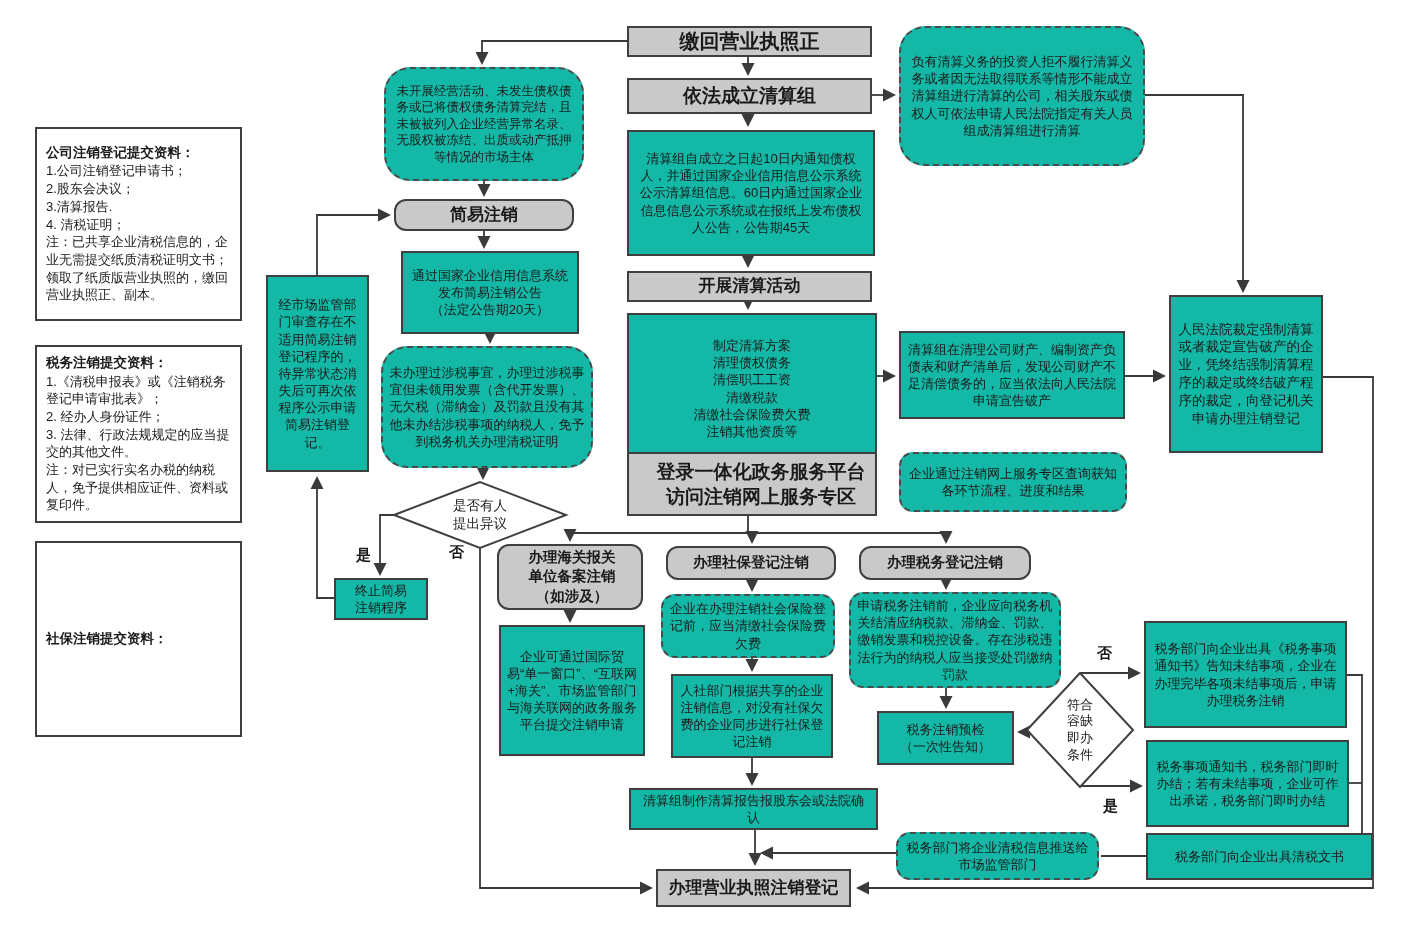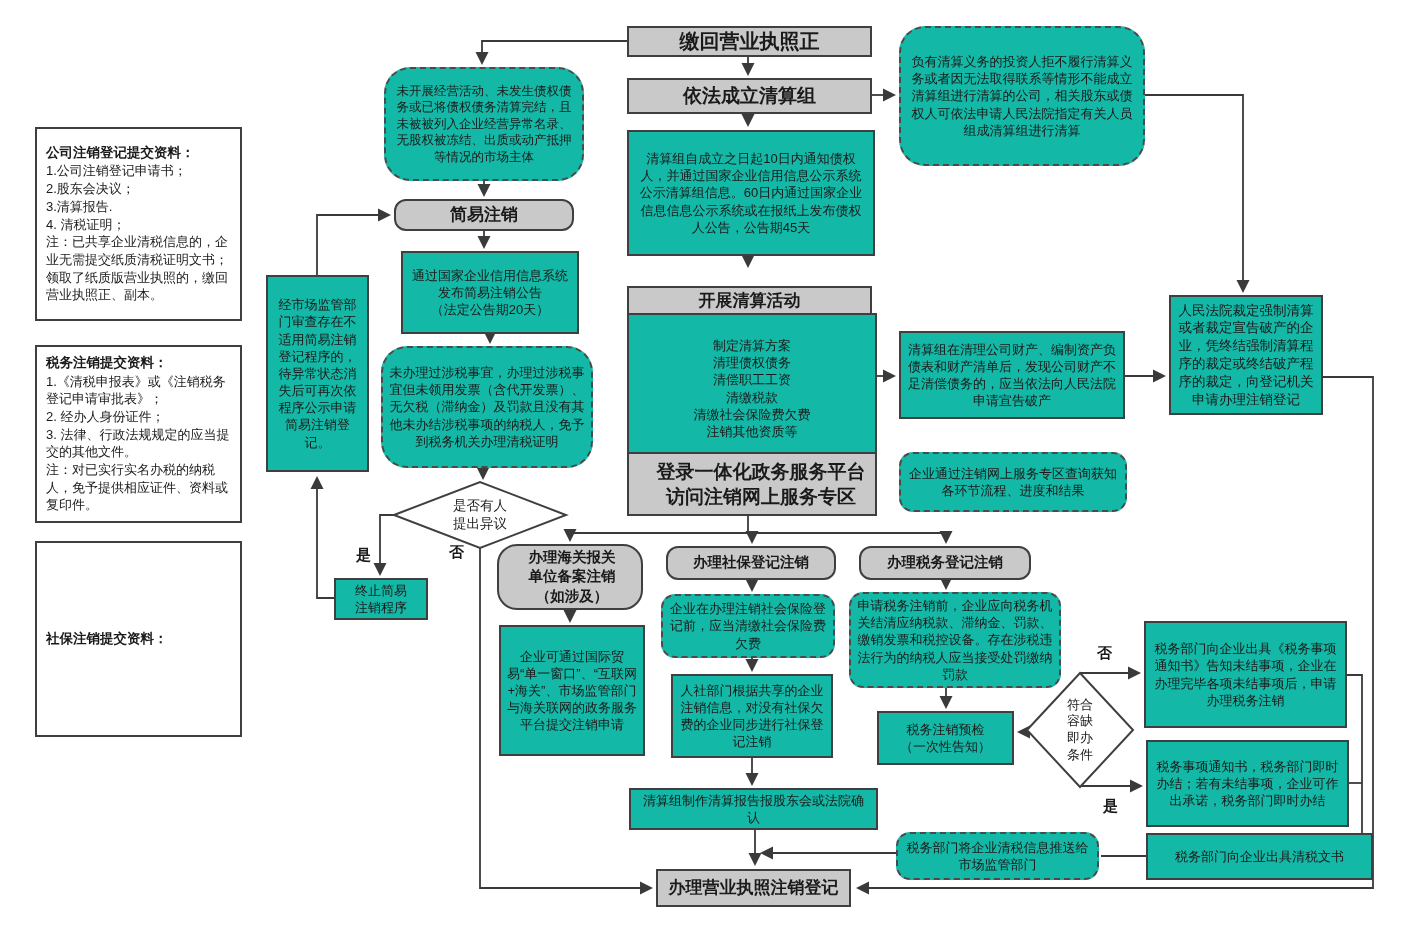--- a/index.html
+++ b/index.html
@@ -92,49 +92,49 @@
 3. 法律、行政法规规定的应当提交的其他文件。
 注：对已实行实名办税的纳税人，免予提供相应证件、资料或复印件。</span>
 </div>
 <div class="panel" style="left:35px;top:541px;width:207px;height:196px;">
   <span class="t">社保注销提交资料：</span>
 </div>
 
 <div class="box gray" style="left:627px;top:26px;width:245px;height:31px;font-size:20px;">缴回营业执照正</div>
 <div class="box gray" style="left:627px;top:78px;width:245px;height:36px;font-size:19px;">依法成立清算组</div>
 <div class="box" style="left:627px;top:130px;width:248px;height:126px;">清算组自成立之日起10日内通知债权人，并通过国家企业信用信息公示系统公示清算组信息。60日内通过国家企业信息信息公示系统或在报纸上发布债权人公告，公告期45天</div>
-<div class="box gray" style="left:627px;top:271px;width:245px;height:31px;font-size:17px;margin-top:15px;">开展清算活动</div>
+<div class="box gray" style="left:627px;top:271px;width:245px;height:31px;font-size:17px;">开展清算活动</div>
 <div class="box" style="left:627px;top:313px;width:250px;height:151px;">制定清算方案
 清理债权债务
 清偿职工工资
 清缴税款
 清缴社会保险费欠费
 注销其他资质等</div>
 <div class="box gray" style="left:627px;top:452px;width:250px;height:64px;font-size:19px;padding-left:24px;">登录一体化政务服务平台
 访问注销网上服务专区</div>
 
 <div class="box dashed biground" style="left:899px;top:26px;width:246px;height:140px;">负有清算义务的投资人拒不履行清算义务或者因无法取得联系等情形不能成立清算组进行清算的公司，相关股东或债权人可依法申请人民法院指定有关人员组成清算组进行清算</div>
 <div class="box" style="left:899px;top:331px;width:226px;height:88px;">清算组在清理公司财产、编制资产负债表和财产清单后，发现公司财产不足清偿债务的，应当依法向人民法院申请宣告破产</div>
-<div class="box" style="left:1169px;top:295px;width:154px;height:120px;font-size:13.5px;">人民法院裁定强制清算或者裁定宣告破产的企业，凭终结强制清算程序的裁定或终结破产程序的裁定，向登记机关申请办理注销登记</div>
+<div class="box" style="left:1169px;top:295px;width:154px;height:158px;font-size:13.5px;">人民法院裁定强制清算或者裁定宣告破产的企业，凭终结强制清算程序的裁定或终结破产程序的裁定，向登记机关申请办理注销登记</div>
 <div class="box dashed" style="left:899px;top:452px;width:228px;height:60px;">企业通过注销网上服务专区查询获知各环节流程、进度和结果</div>
 
 <div class="box dashed biground" style="left:384px;top:67px;width:200px;height:114px;font-size:12.5px;">未开展经营活动、未发生债权债务或已将债权债务清算完结，且未被被列入企业经营异常名录、无股权被冻结、出质或动产抵押等情况的市场主体</div>
 <div class="box gray round" style="left:394px;top:199px;width:180px;height:32px;font-size:17px;">简易注销</div>
 <div class="box" style="left:401px;top:251px;width:178px;height:83px;">通过国家企业信用信息系统发布简易注销公告
 （法定公告期20天）</div>
 <div class="box" style="left:266px;top:275px;width:103px;height:197px;">经市场监管部门审查存在不适用简易注销登记程序的，待异常状态消失后可再次依程序公示申请简易注销登记。</div>
 <div class="box dashed biground" style="left:381px;top:346px;width:212px;height:122px;">未办理过涉税事宜，办理过涉税事宜但未领用发票（含代开发票）、无欠税（滞纳金）及罚款且没有其他未办结涉税事项的纳税人，免予到税务机关办理清税证明</div>
 <div class="dlabel" style="left:410px;top:489px;width:140px;height:52px;font-size:13.5px;">是否有人
 提出异议</div>
 <div class="box" style="left:334px;top:578px;width:94px;height:42px;">终止简易
 注销程序</div>
 <div class="edge" style="left:356px;top:546px;">是</div>
 <div class="edge" style="left:449px;top:543px;">否</div>
 
-<div class="box gray" style="left:497px;top:544px;width:146px;height:66px;font-size:14.5px;border-radius:20px;padding-left:10px;">办理海关报关
+<div class="box gray" style="left:497px;top:544px;width:146px;height:66px;font-size:14.5px;border-radius:12px;padding-left:10px;">办理海关报关
 单位备案注销
 （如涉及）</div>
 <div class="box" style="left:499px;top:625px;width:146px;height:131px;">企业可通过国际贸易“单一窗口”、“互联网+海关”、市场监管部门与海关联网的政务服务平台提交注销申请</div>
 
 <div class="box gray round" style="left:666px;top:546px;width:170px;height:34px;font-size:14.5px;">办理社保登记注销</div>
 <div class="box dashed" style="left:661px;top:594px;width:174px;height:64px;">企业在办理注销社会保险登记前，应当清缴社会保险费欠费</div>
 <div class="box" style="left:671px;top:674px;width:162px;height:84px;">人社部门根据共享的企业注销信息，对没有社保欠费的企业同步进行社保登记注销</div>
 
 <div class="box gray round" style="left:859px;top:546px;width:172px;height:34px;font-size:14.5px;">办理税务登记注销</div>
 <div class="box dashed" style="left:849px;top:592px;width:212px;height:96px;">申请税务注销前，企业应向税务机关结清应纳税款、滞纳金、罚款、缴销发票和税控设备。存在涉税违法行为的纳税人应当接受处罚缴纳罚款</div>

